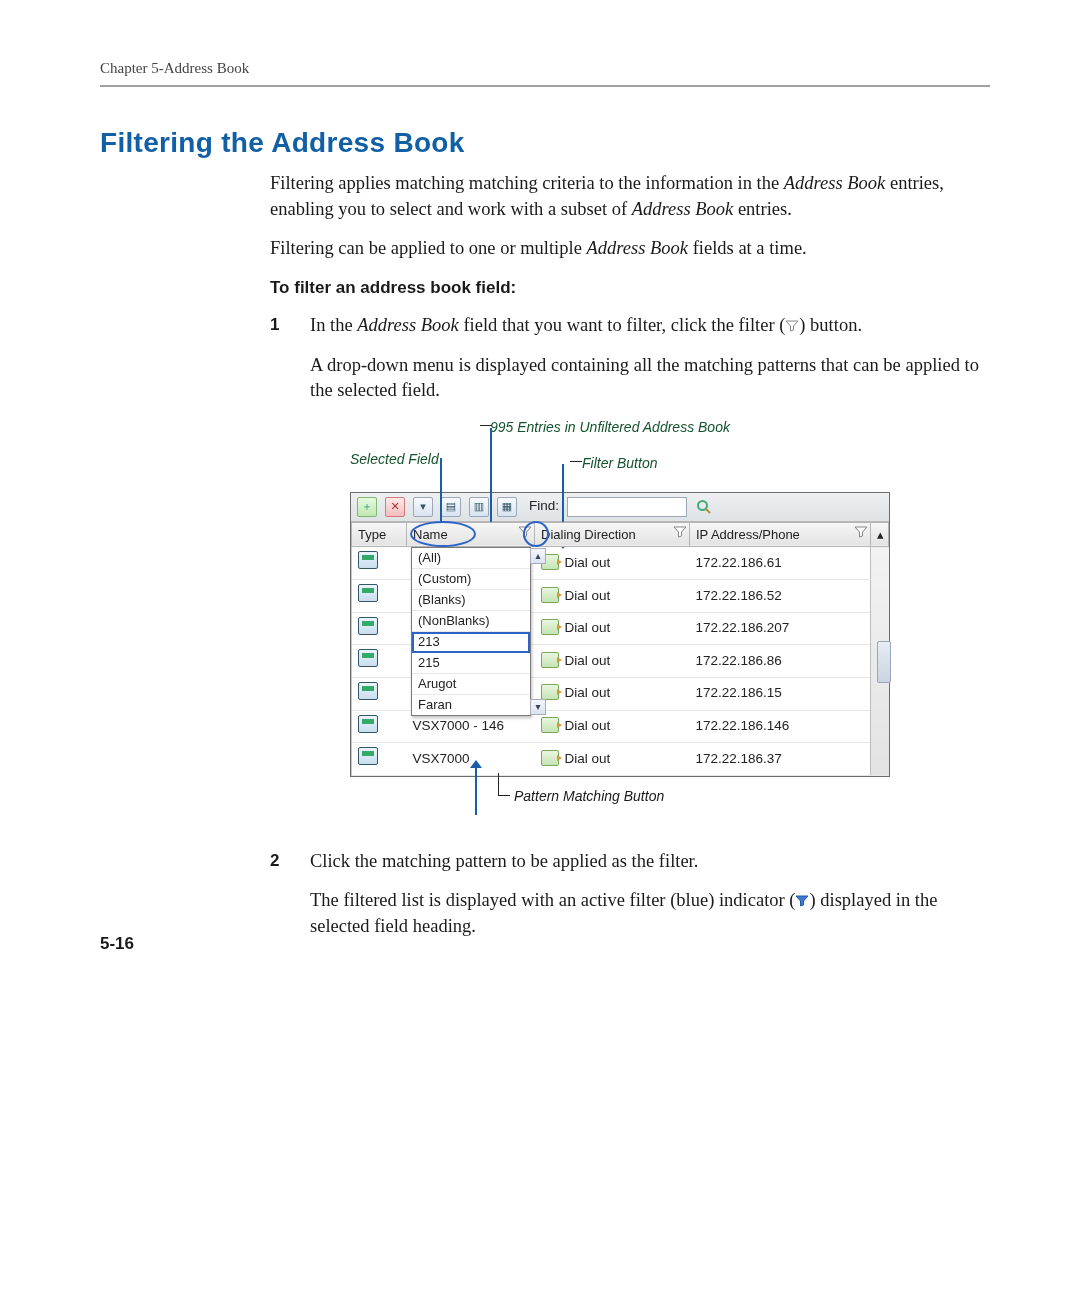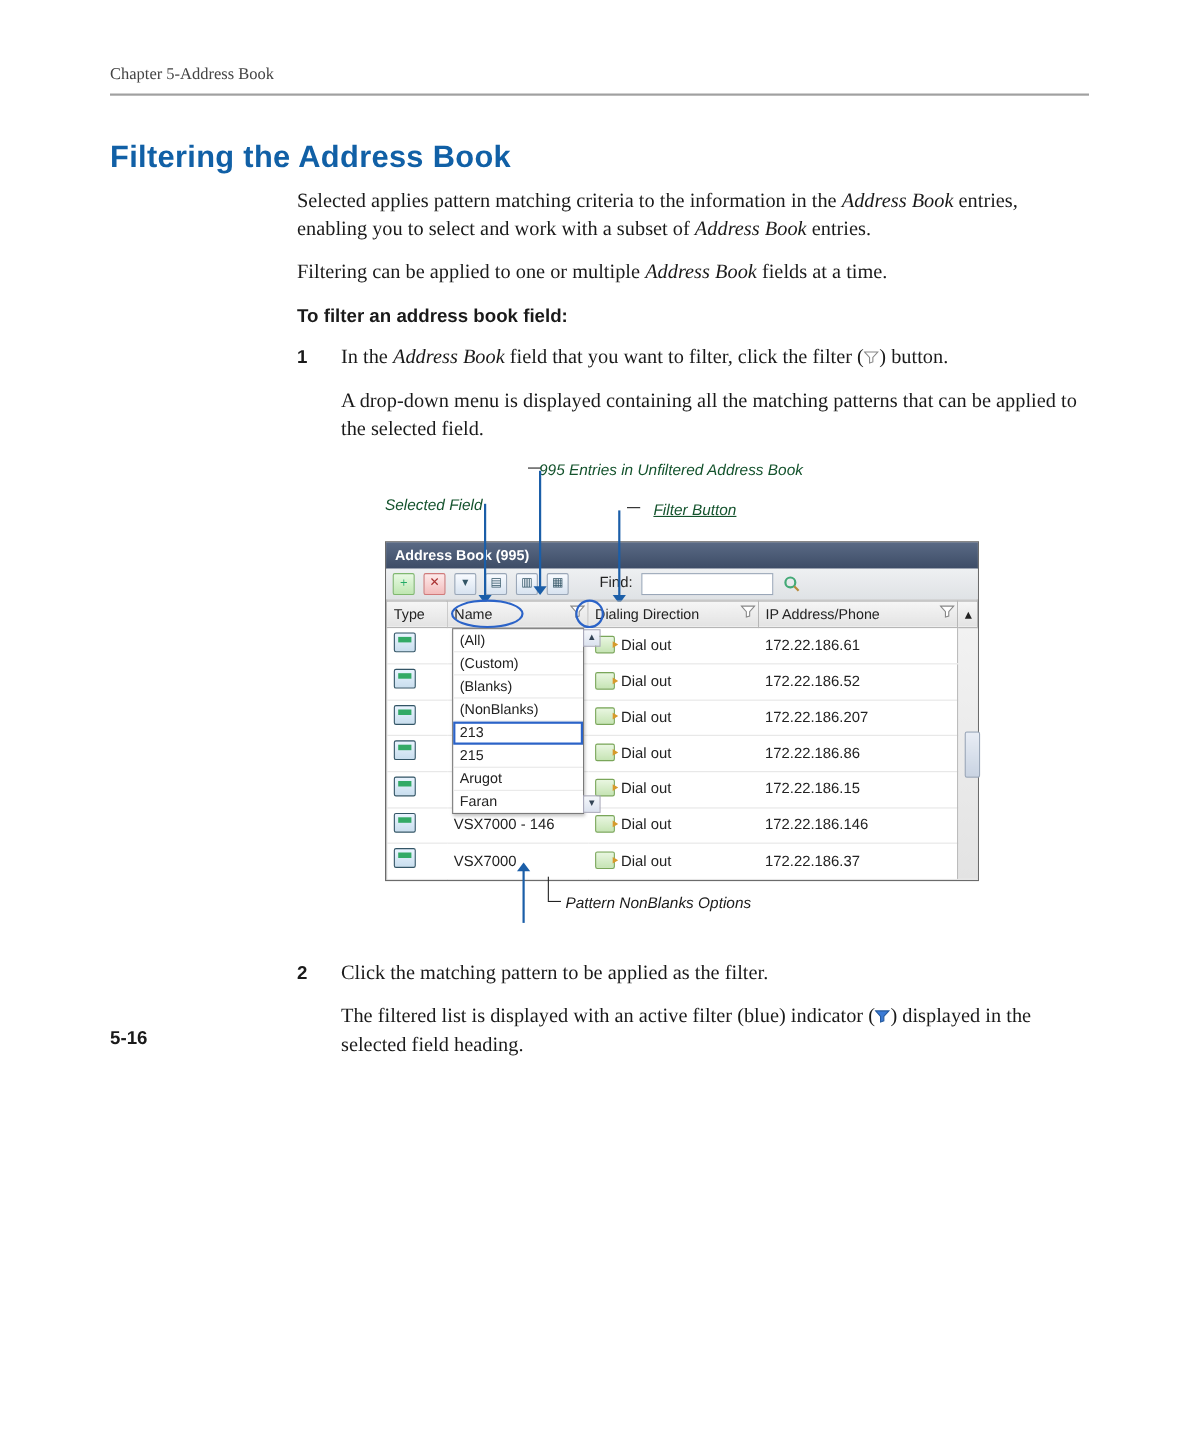--- a/index.html
+++ b/index.html
@@ -69,21 +69,21 @@
   }
   .callouts-top {
     position: relative;
     height: 74px;
     font-style: italic;
     font-size: 14px;
     color: #14532d;
   }
   .callouts-top .c1 { position: absolute; left: 140px; top: 0; }
   .callouts-top .c2 { position: absolute; left: 0;   top: 32px; }
-  .callouts-top .c3 { position: absolute; left: 244px; top: 36px; text-decoration: underline; }
+  .callouts-top .c3 { position: absolute; left: 232px; top: 36px; }
   .callouts-top .line-h1 { position:absolute; left:130px; top:7px; width:12px; height:1px; background:#222; }
   .callouts-top .line-h2 { position:absolute; left:220px; top:43px; width:12px; height:1px; background:#222; }
   .arrow-down {
     position: absolute;
     width: 2px;
     background: #1b5ea8;
   }
   .arrow-down::after {
     content: "";
     position: absolute;
@@ -125,21 +125,21 @@
   .shot .toolbar .tbicon {
     width: 18px; height: 18px;
     border: 1px solid #9aa7b8;
     border-radius: 2px;
     background: linear-gradient(#f8fbff, #d8e3f0);
     display: inline-flex; align-items: center; justify-content: center;
     font-size: 11px; color: #356;
   }
   .shot .toolbar .tbicon.green { background: linear-gradient(#e8f9e3,#bfe7b2); border-color:#7fb86f; color:#2a6; }
   .shot .toolbar .tbicon.red   { background: linear-gradient(#fdeaea,#f3bcbc); border-color:#d07a7a; color:#a33; }
-  .shot .toolbar .find-label { margin-left: 20px; }
+  .shot .toolbar .find-label { margin-left: 4px; }
   .shot .toolbar input.find {
     width: 110px; height: 18px;
     border: 1px solid #9aa7b8;
     background: #fff;
     padding: 0 4px;
     font-size: 12px;
   }
   .shot .toolbar .mag {
     width: 18px; height: 18px;
     display:inline-flex; align-items:center; justify-content:center;
@@ -267,21 +267,21 @@
 <body>
 
 <div class="page">
   <div class="running-head">Chapter 5-Address Book</div>
   <hr class="rule">
 
   <h1 class="section-title">Filtering the Address Book</h1>
 
   <div class="body-block">
     <p>
-      <span>Selected applies pattern matching criteria to the information in the </span><span class="italic">Address Book</span><span> entries, enabling you to select and work with a subset of </span><span class="italic">Address Book</span><span> entries.</span>
+      <span>Filtering applies matching matching criteria to the information in the </span><span class="italic">Address Book</span><span> entries, enabling you to select and work with a subset of </span><span class="italic">Address Book</span><span> entries.</span>
     </p>
     <p>
       <span>Filtering can be applied to one or multiple </span><span class="italic">Address Book</span><span> fields at a time.</span>
     </p>
     <p class="lead-bold">To filter an address book field:</p>
 
     <div class="steps">
 
       <div class="step">
         <div class="num">1</div>
@@ -299,21 +299,20 @@
               <span class="c1">995 Entries in Unfiltered Address Book</span>
               <span class="c2">Selected Field</span>
               <span class="line-h2"></span>
               <span class="c3">Filter Button</span>
               <span class="arrow-down arrow1"></span>
               <span class="arrow-down arrow2"></span>
               <span class="arrow-down arrow3"></span>
             </div>
 
             <div class="shot">
-              <div class="titlebar">Address Book (995)</div>
               <div class="toolbar">
                 <span class="tbicon green">＋</span>
                 <span class="tbicon red">✕</span>
                 <span class="tbicon">▾</span>
                 <span class="tbicon">▤</span>
                 <span class="tbicon">▥</span>
                 <span class="tbicon">▦</span>
                 <span class="find-label">Find:</span>
                 <input class="find" value="" style="">
                 <span class="mag">
@@ -411,21 +410,21 @@
                     <div class="opt">Arugot</div>
                     <div class="opt">Faran</div>
                   </div>
               </div>
             </div>
 
             <div class="callouts-bottom" style="position:relative;">
               <span class="arrow-up arrow-pm"></span>
               <span class="vline"></span>
               <span class="hline"></span>
-              <span class="lbl">Pattern NonBlanks Options</span>
+              <span class="lbl">Pattern Matching Button</span>
             </div>
           </div>
         </div>
       </div>
 
       <div class="step">
         <div class="num">2</div>
         <div class="txt">
           <p>Click the matching pattern to be applied as the filter.</p>
           <p>

